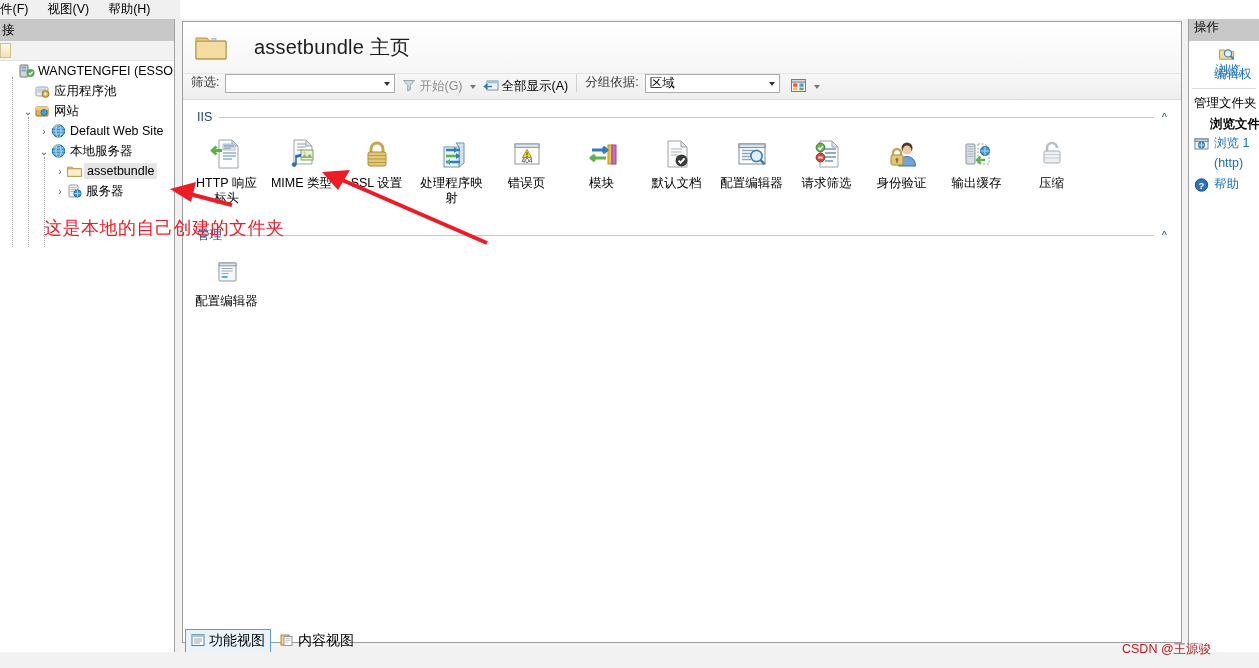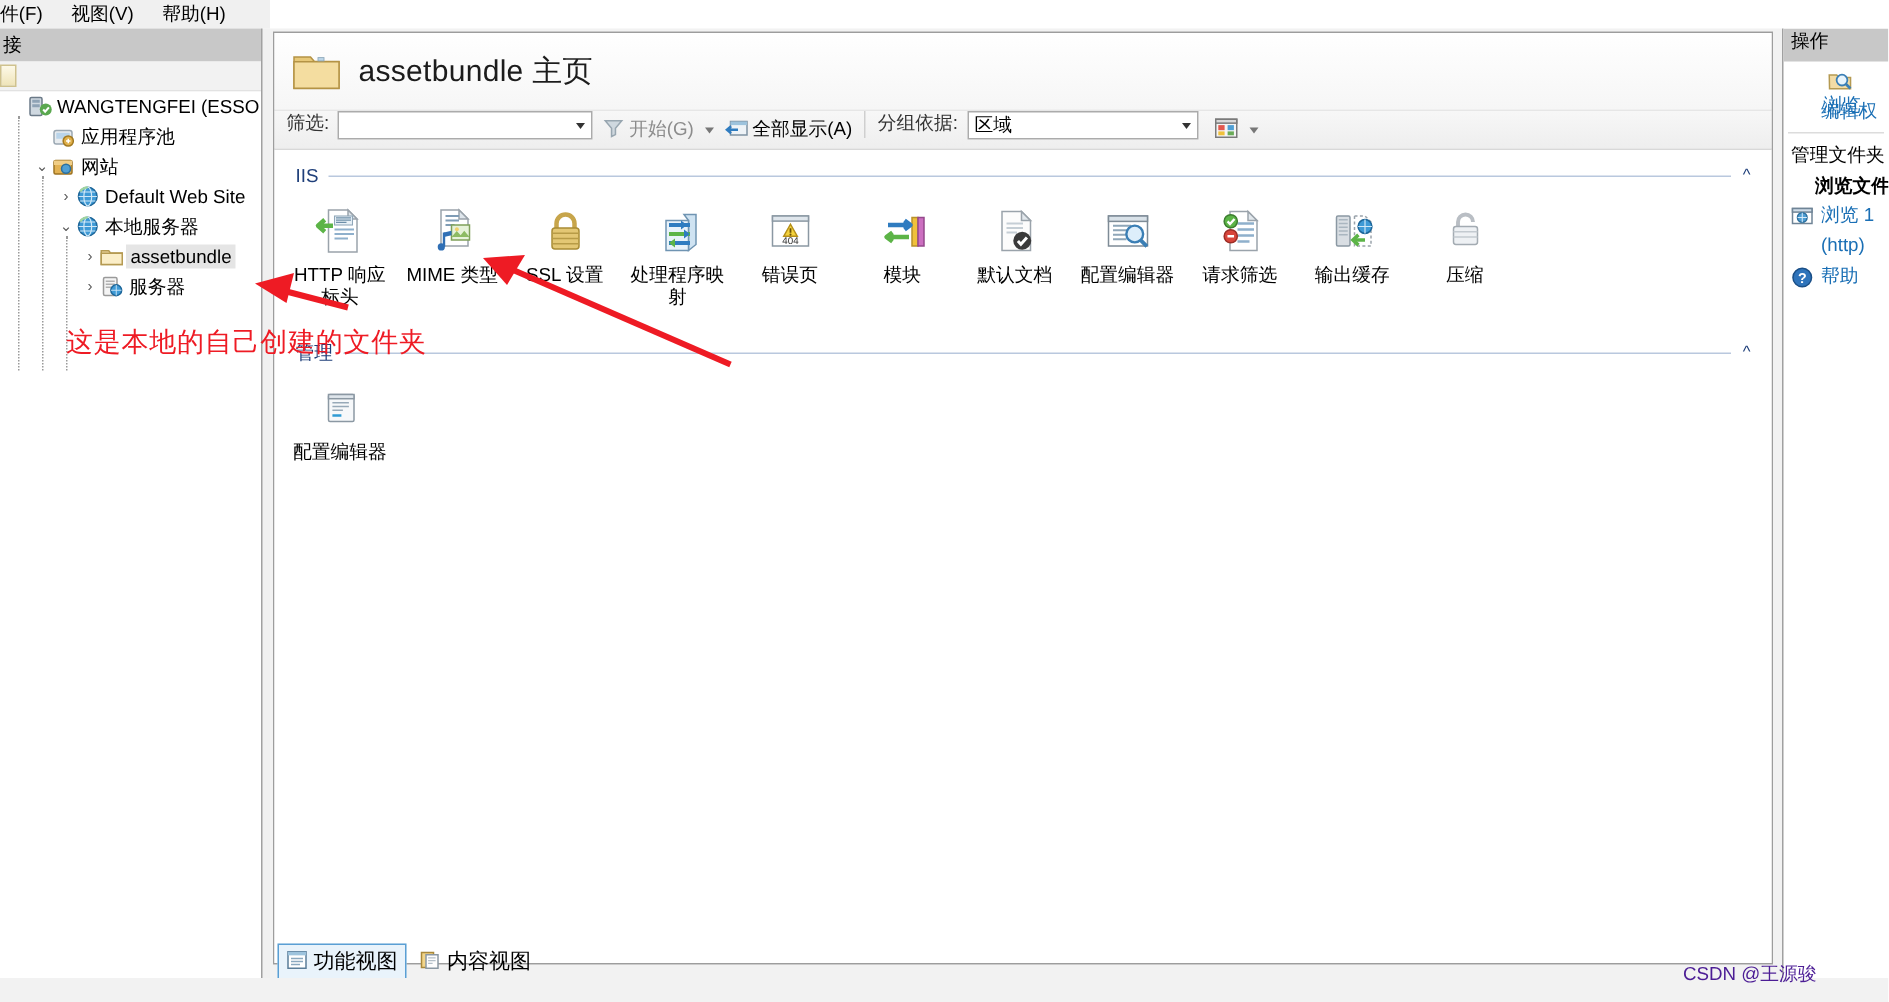--- a/index.html
+++ b/index.html
@@ -104,21 +104,21 @@
     position: absolute; left: 2px; top: 2px; width: 1000px; height: 622px;
     background: #fff; border: 1px solid #9d9d9d;
   }
   .page-title-bar {
     position: absolute; left: 0; top: 0; width: 998px; height: 52px;
     background: linear-gradient(#ffffff,#f6f6f6);
     display: flex; align-items: center; padding-left: 12px;
     border-bottom: 1px solid #e6e6e6;
   }
   .page-title-bar .ttl {
-    font-size: 20px; color: #1c1c1c; margin-left: 12px; letter-spacing: .2px;
+    font-size: 20px; color: #1c1c1c; margin-left: 27px; letter-spacing: .2px;
   }
   .folder-ico-lg { width: 32px; height: 26px; position: relative; flex: none; }
 
   .filter-bar {
     position: absolute; left: 0; top: 52px; width: 998px; height: 26px;
     background: linear-gradient(#f7f7f7,#eeeeee);
     border-bottom: 1px solid #d8d8d8;
     display: flex; padding-left: 8px;
     font-size: 12.5px;
   }
@@ -216,21 +216,21 @@
     border: 1px solid #5a9fd4; background: #e9f3fb;
   }
   .bottom-strip {
     position: absolute; left: 0; top: 652px; width: 1259px; height: 16px;
     background: #f2f2f2;
   }
 
   
   .watermark {
     position: absolute; left: 1122px; top: 641px;
-    font-size: 12.5px; color: #4c1d95; white-space: nowrap;
+    font-size: 12.5px; color: #b91c1c; white-space: nowrap;
   }
 
   
   .red-note {
     position: absolute; left: 44px; top: 216px;
     color: #ee1b24; font-size: 18px; white-space: nowrap;
     letter-spacing: .5px;
   }
   .arrow-svg { position: absolute; left: 0; top: 0; pointer-events: none; }
 </style>
@@ -395,21 +395,21 @@
               <rect x="4" y="3" width="11" height="2.4" fill="#9dc3dd"></rect>
               <path d="M9 8.5H2.2M4.4 6.2L1.6 8.5l2.8 2.3" stroke="#2f7cc0" stroke-width="1.6" fill="none"></path>
             </svg>
           </span>
           <span>全部显示(A)</span>
         </span>
 
         <span class="sep-v"></span>
 
         <span class="lbl">分组依据:</span>
-        <span class="combo" style="width:154px;">
+        <span class="combo" style="width:135px;">
           <span>区域</span>
           <span class="carat"></span>
         </span>
 
         <span class="tb-item" style="margin-left:10px;">
           <span>
             <svg width="17" height="15" viewBox="0 0 17 15">
               <rect x="1.5" y="1.5" width="14" height="12" fill="#f5f5f5" stroke="#7a7a7a"></rect>
               <rect x="1.5" y="1.5" width="14" height="2.6" fill="#d8d8d8" stroke="#7a7a7a"></rect>
               <rect x="3.2" y="5.4" width="4.2" height="3.4" fill="#e2584e"></rect>
@@ -550,20 +550,34 @@
                 <circle cx="11.5" cy="11.5" r="4.4" fill="#5cb447" stroke="#3c7e2f"></circle>
                 <path d="M9.4 11.6l1.6 1.7 3-3.3" stroke="#fff" stroke-width="1.6" fill="none"></path>
                 <circle cx="11.5" cy="21.5" r="4.4" fill="#d8453c" stroke="#9c2e27"></circle>
                 <path d="M9.3 21.5h4.4" stroke="#fff" stroke-width="1.8"></path>
               </svg>
             </span>
             <span class="tname">请求筛选</span>
           </div>
 
 
+          <div class="tile">
+            <span class="ibox">
+              <svg width="36" height="36" viewBox="0 0 36 36">
+                <circle cx="23" cy="12" r="5.5" fill="#4a3a2e"></circle>
+                <path d="M14.5 30c0-6 4-9.5 8.5-9.5s8.5 3.5 8.5 9.5z" fill="#6fa5d6" stroke="#3d6f9f"></path>
+                <circle cx="23" cy="14" r="4.4" fill="#f0c9a0"></circle>
+                <path d="M9 20v-3a4 4 0 0 1 8 0v3" fill="none" stroke="#c7a54b" stroke-width="2.4"></path>
+                <rect x="7" y="19" width="12" height="10" rx="1.6" fill="#e3c774" stroke="#a98c35"></rect>
+                <circle cx="13" cy="23.4" r="1.5" fill="#8a6f22"></circle>
+                <path d="M13 24.4v2.6" stroke="#8a6f22" stroke-width="1.4"></path>
+              </svg>
+            </span>
+            <span class="tname">身份验证</span>
+          </div>
 
           <div class="tile">
             <span class="ibox">
               <svg width="36" height="36" viewBox="0 0 36 36">
                 <rect x="7" y="8" width="9" height="20" rx="1" fill="#d9dee3" stroke="#8b98a3"></rect>
                 <path d="M8.5 10.5h6M8.5 13h6M8.5 15.5h6M8.5 18h6M8.5 20.5h6" stroke="#aab6c0" stroke-width="1"></path>
                 <path d="M19 8h7l4 4v16h-11z" fill="#fff" stroke="#9aa3ab" stroke-dasharray="2 1.6"></path>
                 <circle cx="26" cy="15" r="4.6" fill="#3e9ad6" stroke="#1d6699"></circle>
                 <path d="M21.4 15h9.2M26 10.4v9.2" stroke="#cfe8f7" stroke-width=".8"></path>
                 <path d="M21.6 20.6l-3.6 3.4 3.6 3.4" fill="none" stroke="#5cb447" stroke-width="2.4"></path>

